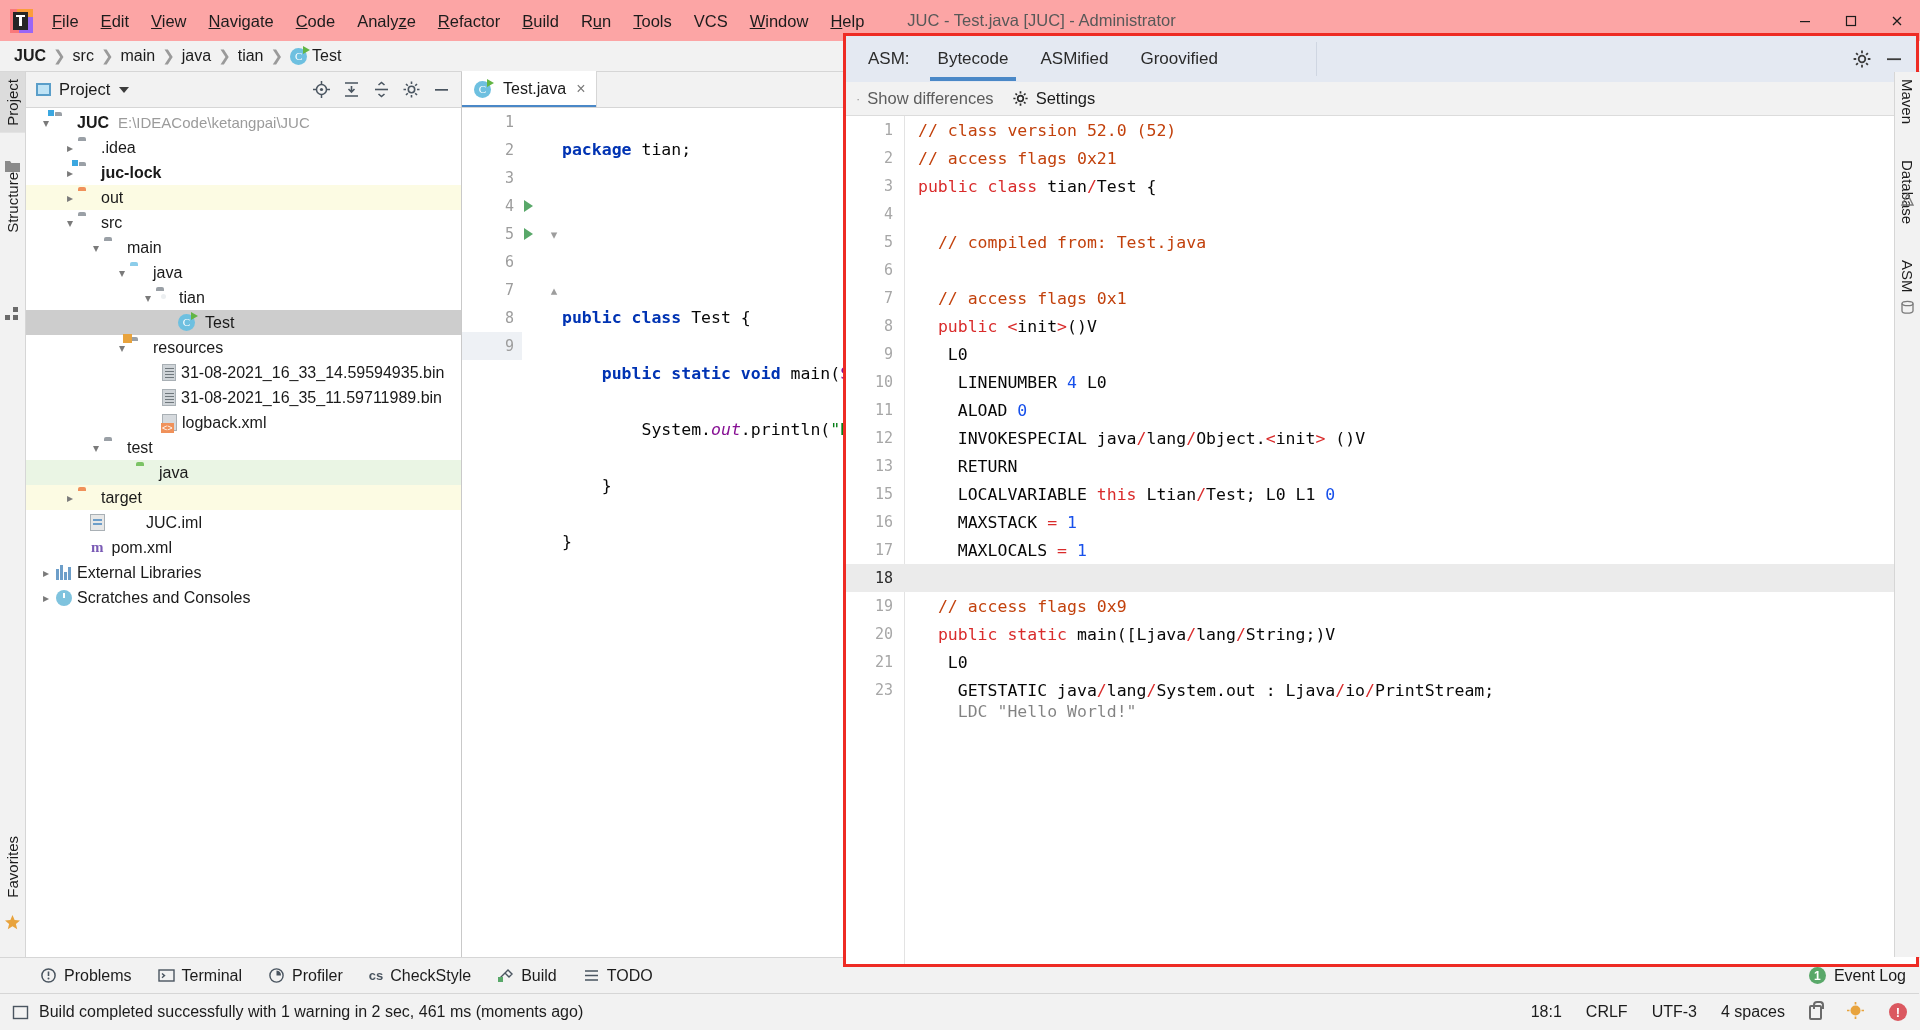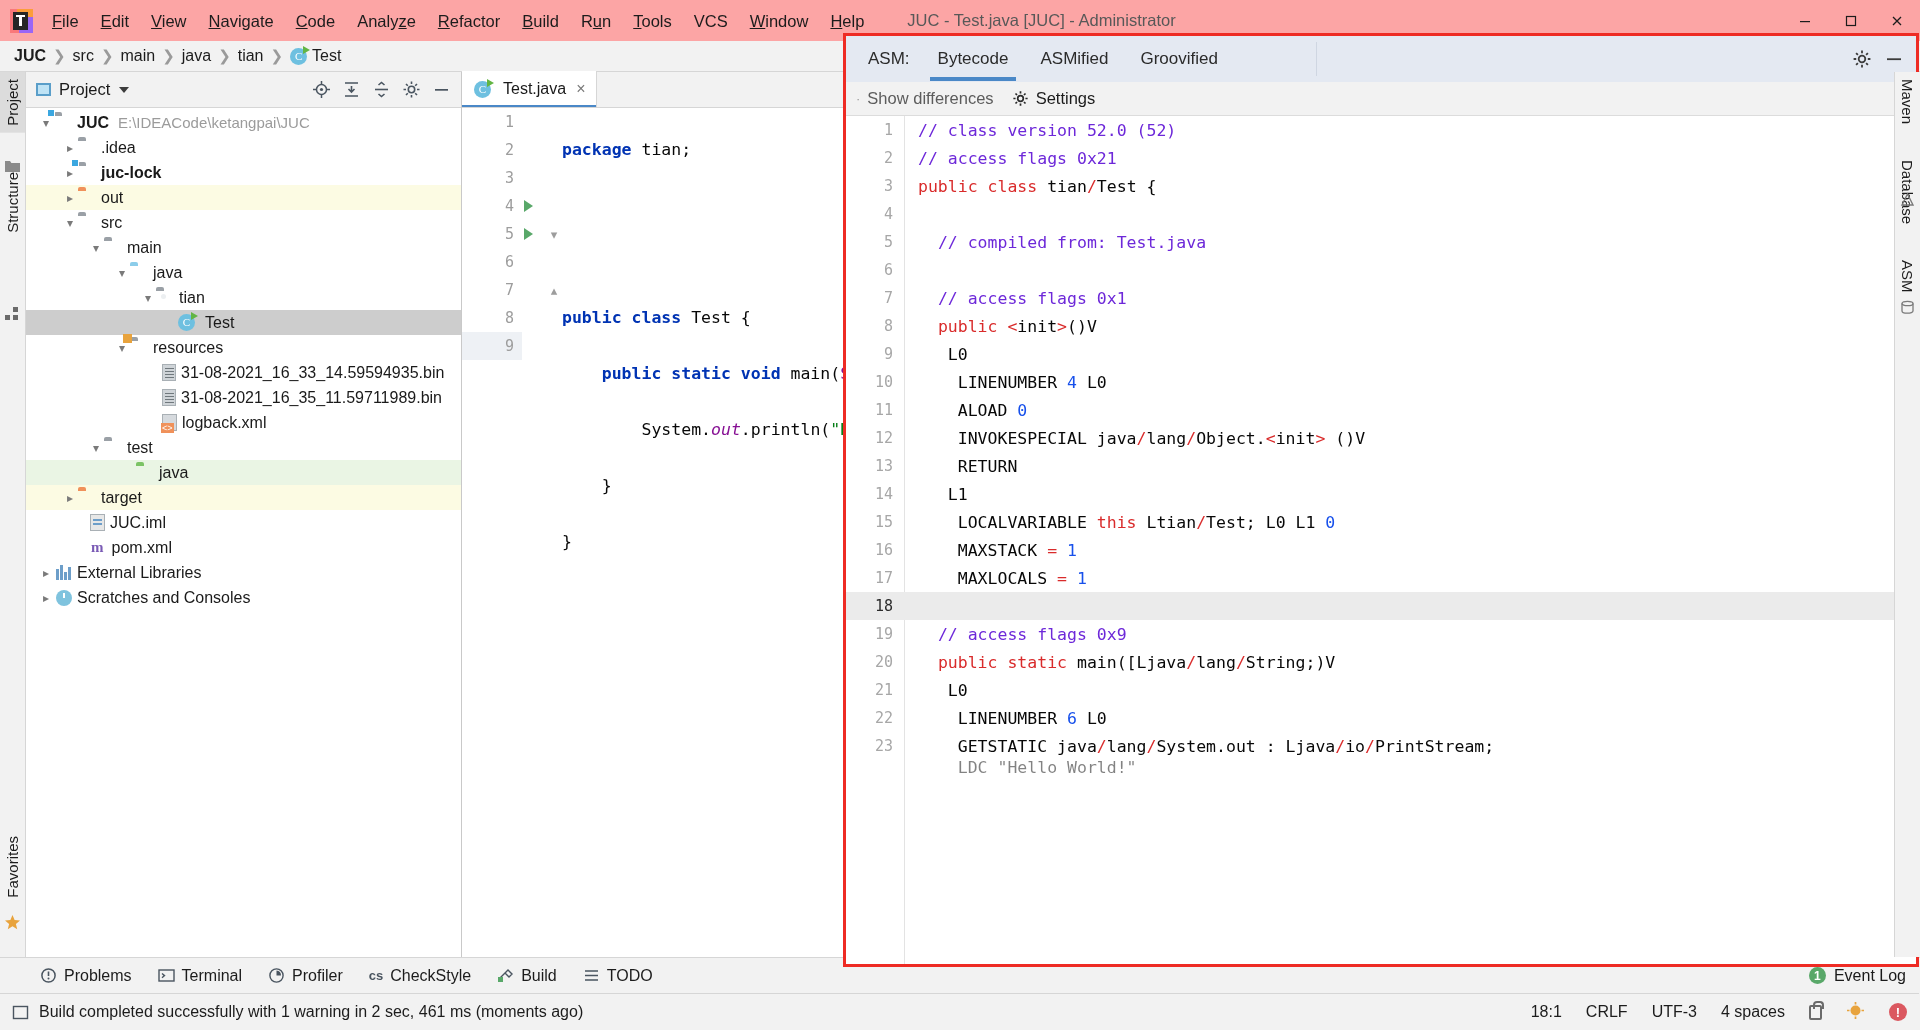--- a/index.html
+++ b/index.html
@@ -176,21 +176,21 @@
   }
   .asm-tb-item{display:flex;align-items:center;gap:7px;font-size:16.5px;color:#5c5c5c;cursor:default;}
   .asm-tb-item.dark{color:#1c1c1c;}
   .bc-area { position:absolute; left:0; top:80px; right:0; bottom:0; background:#fff; overflow:hidden;}
   .bc-rows{position:absolute;left:0;top:0;right:0;}
   .bcrow{height:28px;display:flex;align-items:center;position:relative;}
   .bcrow.cur{background:#ebebeb;}
   .bcnum{width:58px;text-align:right;padding-right:11px;font-family:"DejaVu Sans Mono",monospace;font-size:15px;color:#a7a7a7;}
   .bcrow.cur .bcnum{color:#2b2b2b;}
   .bctext{padding-left:14px;font-family:"DejaVu Sans Mono",monospace;font-size:16.5px;white-space:pre;color:#080808;}
-  .c-com{color:#6d28d9;}
+  .c-com{color:#c2410c;}
   .c-kw{color:#d92b2b;}
   .c-num{color:#1750eb;}
   .c-sl{color:#d92b2b;}
   .bc-vline{position:absolute;left:58px;top:0;width:1px;height:100%;background:#e3e3e3;}
   .bc-scroll{position:absolute;right:3px;top:4px;width:9px;height:520px;background:#c9c9c9;border-radius:4px;}
 
   
   .rightstrip{position:absolute;right:0;top:72px;width:26px;height:885px;background:#f2f2f2;border-left:1px solid #d6d6d6;z-index:30;}
 
   
@@ -520,21 +520,21 @@
         <span class="ic"><span class="fold green"></span></span>
         <span class="lbl">java</span>
       </div>
 
       <div class="trow hl-yellow" style="padding-left:36px;">
         <span class="arrow">▸</span>
         <span class="ic"><span class="fold orange"></span></span>
         <span class="lbl">target</span>
       </div>
 
-      <div class="trow" style="padding-left:62px;">
+      <div class="trow" style="padding-left:62px;gap:36px;">
         <span class="imlic"></span>
         <span class="lbl">JUC.iml</span>
       </div>
 
       <div class="trow" style="padding-left:62px;">
         <span class="mic">m</span>
         <span class="lbl" style="margin-left:8px;">pom.xml</span>
       </div>
 
       <div class="trow" style="padding-left:12px;">
@@ -693,24 +693,20 @@
         </div>
         <div class="bcrow">
           <span class="bcnum">12</span>
           <span class="bctext">    INVOKESPECIAL java<span class="c-sl">/</span>lang<span class="c-sl">/</span>Object.<span class="c-sl">&lt;</span>init<span class="c-sl">&gt;</span> ()V</span>
         </div>
         <div class="bcrow">
           <span class="bcnum">13</span>
           <span class="bctext">    RETURN</span>
         </div>
         <div class="bcrow">
-          <span class="bcnum">14</span>
-          <span class="bctext">   L1</span>
-        </div>
-        <div class="bcrow">
           <span class="bcnum">15</span>
           <span class="bctext">    LOCALVARIABLE <span class="c-kw">this</span> Ltian<span class="c-sl">/</span>Test; L0 L1 <span class="c-num">0</span></span>
         </div>
         <div class="bcrow">
           <span class="bcnum">16</span>
           <span class="bctext">    MAXSTACK <span class="c-kw">=</span> <span class="c-num">1</span></span>
         </div>
         <div class="bcrow">
           <span class="bcnum">17</span>
           <span class="bctext">    MAXLOCALS <span class="c-kw">=</span> <span class="c-num">1</span></span>
@@ -723,24 +719,20 @@
           <span class="bcnum">19</span>
           <span class="bctext">  <span class="c-com">// access flags 0x9</span></span>
         </div>
         <div class="bcrow">
           <span class="bcnum">20</span>
           <span class="bctext">  <span class="c-kw">public static</span> main([Ljava<span class="c-sl">/</span>lang<span class="c-sl">/</span>String;)V</span>
         </div>
         <div class="bcrow">
           <span class="bcnum">21</span>
           <span class="bctext">   L0</span>
-        </div>
-        <div class="bcrow">
-          <span class="bcnum">22</span>
-          <span class="bctext">    LINENUMBER <span class="c-num">6</span> L0</span>
         </div>
         <div class="bcrow">
           <span class="bcnum">23</span>
           <span class="bctext">    GETSTATIC java<span class="c-sl">/</span>lang<span class="c-sl">/</span>System.out : Ljava<span class="c-sl">/</span>io<span class="c-sl">/</span>PrintStream;</span>
         </div>
         <div class="bcrow" style="overflow:hidden;height:14px;">
           <span class="bcnum"></span>
           <span class="bctext" style="opacity:.5;">    LDC "Hello World!"</span>
         </div>
       </div>

